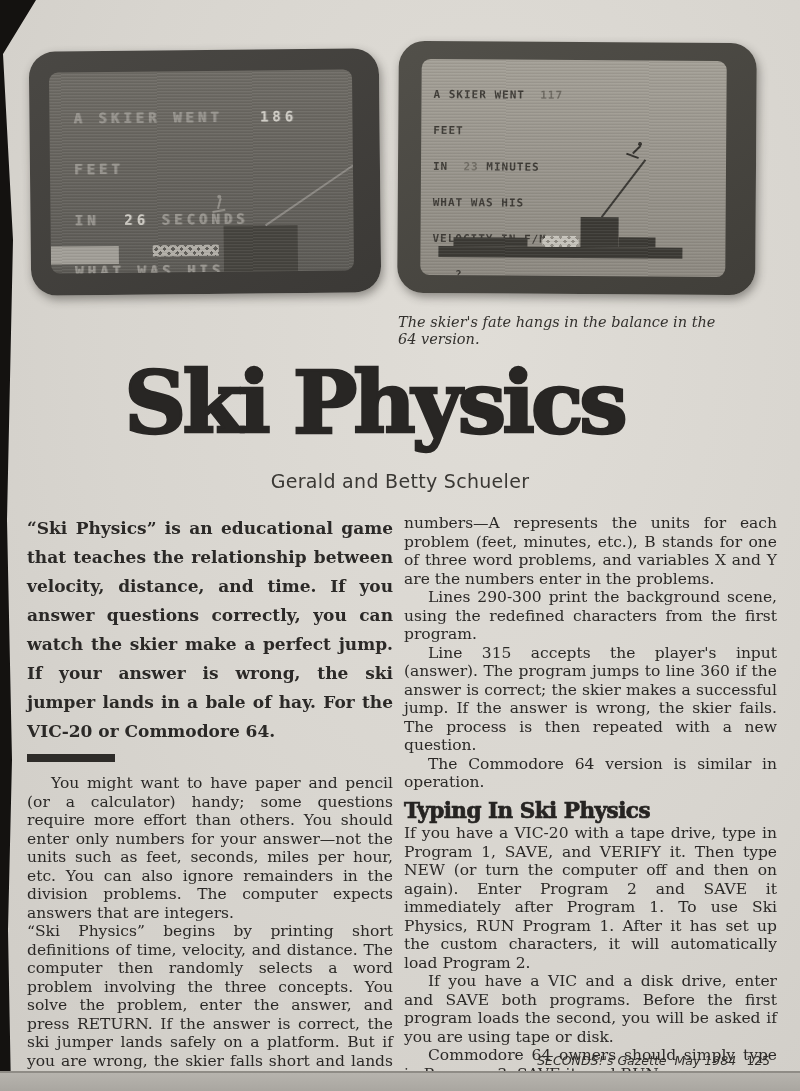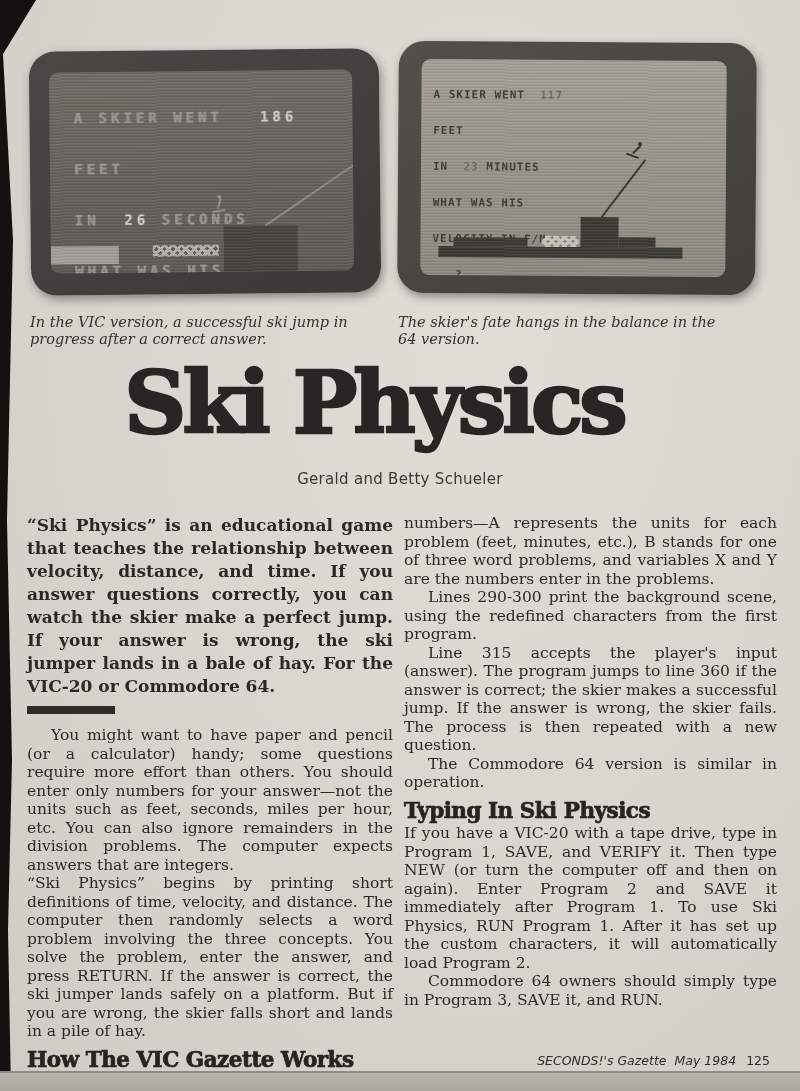--- a/index.html
+++ b/index.html
@@ -40,26 +40,26 @@
   .sk-ski{left:2px;top:15px;width:13px;height:2px;transform:rotate(-10deg);}
   
   .caption{position:absolute;font-style:italic;font-size:14.5px;line-height:17px;color:#33312e;}
   .caption-vic{left:30px;top:314px;width:348px;}
   .caption-c64{left:398px;top:314px;width:340px;}
   
   .title{position:absolute;left:0;top:352px;width:748px;text-align:center;
          font-family:"DejaVu Serif",serif;font-weight:bold;font-size:86px;letter-spacing:-4px;
          color:#282624;-webkit-text-stroke:2.5px #282624;}
   .byline{position:absolute;left:0;top:470px;width:800px;text-align:center;
-          font-family:"DejaVu Sans",sans-serif;font-size:15px;color:#3a3834;letter-spacing:.3px;}
+          font-family:"DejaVu Sans",sans-serif;font-size:19px;color:#3a3834;letter-spacing:.3px;}
   
   .col{position:absolute;top:514px;text-align:justify;font-size:15.5px;line-height:18.5px;}
   .col-left{left:27px;width:366px;}
   .col-right{left:404px;width:373px;}
-  .lead{font-weight:bold;font-size:17px;line-height:23px;margin:0 0 8px 0;}
+  .lead{font-weight:bold;font-size:17px;line-height:29px;margin:0 0 8px 0;}
   .rule{width:88px;height:8px;background:#2e2c29;margin:2px 0 12px 0;}
   .body{margin:0;}
   .ind{text-indent:24px;}
   .slab{font-family:"DejaVu Serif",serif;font-weight:bold;font-size:21.5px;letter-spacing:-.5px;
         color:#262422;-webkit-text-stroke:.7px #262422;margin:10px 0 4px 0;text-align:left;}
   .mag-footer{position:absolute;left:430px;top:1053px;width:340px;text-align:right;
       font-family:"DejaVu Sans",sans-serif;font-style:italic;font-size:12.5px;color:#2f2d2a;}
   .mag-footer .pgnum{font-style:normal;font-weight:normal;margin-left:10px;}
   .mag-footer .issue{margin-left:8px;}
 </style>
@@ -114,21 +114,20 @@
         <div class="ramp" style="left:181px;top:156px;width:72px;background:#3a3834;transform:rotate(-53deg);"></div>
         <div class="skier" style="left:206px;top:80px;transform:rotate(30deg);">
           <i class="sk-head" style="background:#33312d;"></i>
             <i class="sk-body" style="background:#33312d;"></i>
             <i class="sk-ski" style="background:#33312d;"></i>
         </div>
       </div>
     </div>
   </div>
 
-  <div class="caption caption-vic">In the VIC version, a successful ski jump in progress after a correct answer.</div>
   <div class="caption caption-c64">The skier's fate hangs in the balance in the 64 version.</div>
 
   <div class="title">Ski Physics</div>
   <div class="byline">Gerald and Betty Schueler</div>
 
   <div class="col col-left">
     <p class="lead">“Ski Physics” is an educational game that teaches the relationship between velocity, distance, and time. If you answer questions correctly, you can watch the skier make a perfect jump. If your answer is wrong, the ski jumper lands in a bale of hay. For the VIC-20 or Commodore 64.</p>
     <div class="rule"></div>
     <p class="body ind">You might want to have paper and pencil (or a calculator) handy; some questions require more effort than others. You should enter only numbers for your answer—not the units such as feet, seconds, miles per hour, etc. You can also ignore remainders in the division problems. The computer expects answers that are integers.</p>
     <p class="body">“Ski Physics” begins by printing short definitions of time, velocity, and distance. The computer then randomly selects a word problem involving the three concepts. You solve the problem, enter the answer, and press RETURN. If the answer is correct, the ski jumper lands safely on a platform. But if you are wrong, the skier falls short and lands in a pile of hay.</p>
@@ -137,20 +136,21 @@
 
   </div>
 
   <div class="col col-right">
     <p class="body">numbers—A represents the units for each problem (feet, minutes, etc.), B stands for one of three word problems, and variables X and Y are the numbers enter in the problems.</p>
     <p class="body ind">Lines 290-300 print the background scene, using the redefined characters from the first program.</p>
     <p class="body ind">Line 315 accepts the player's input (answer). The program jumps to line 360 if the answer is correct; the skier makes a successful jump. If the answer is wrong, the skier fails. The process is then repeated with a new question.</p>
     <p class="body ind">The Commodore 64 version is similar in operation.</p>
     <h2 class="slab">Typing In Ski Physics</h2>
     <p class="body">If you have a VIC-20 with a tape drive, type in Program 1, SAVE, and VERIFY it. Then type NEW (or turn the computer off and then on again). Enter Program 2 and SAVE it immediately after Program 1. To use Ski Physics, RUN Program 1. After it has set up the custom characters, it will automatically load Program 2.</p>
+    <p class="body ind">If you have a VIC and a disk drive, enter and SAVE both programs. Before the first program loads the second, you will be asked if you are using tape or disk.</p>
     <p class="body ind">Commodore 64 owners should simply type in Program 3, SAVE it, and RUN.</p>
 
   </div>
 
   <div class="mag-footer">
     <span>SECONDS!'s Gazette</span><span class="issue">May 1984</span><span class="pgnum">125</span>
   </div>
 
   <div class="edge-bottom"></div>
 </div>

